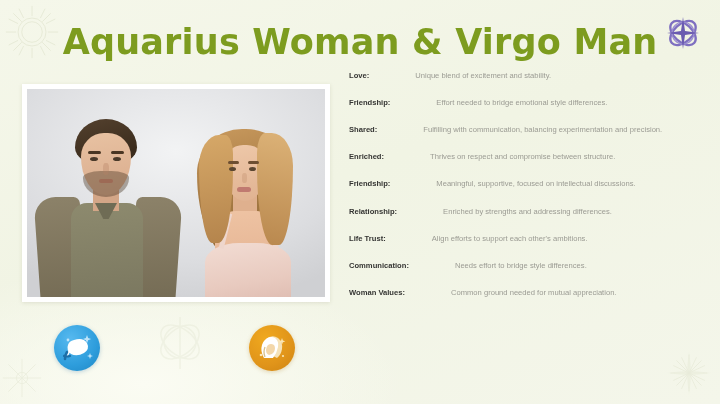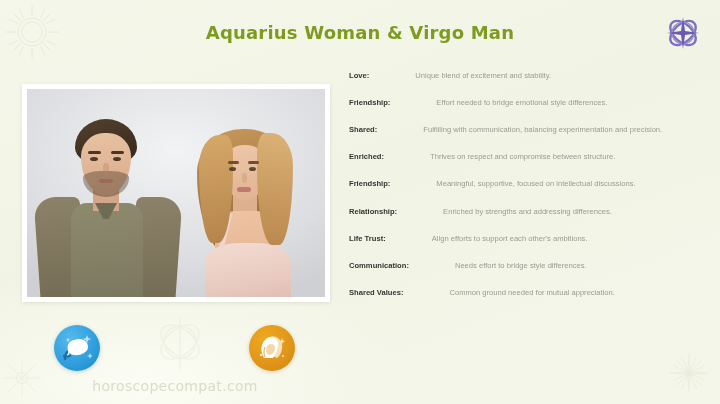--- a/index.html
+++ b/index.html
@@ -55,21 +55,21 @@
     height: 46px;
   }
 
   
   .title {
     position: absolute;
     left: 0;
     right: 0;
     top: 22px;
     text-align: center;
-    font-size: 18px;
+    font-size: 35px;
     font-weight: 700;
     letter-spacing: .2px;
     color: #7d9c1f;
     font-family: "DejaVu Sans", sans-serif;
   }
 
   
   .photo-card {
     position: absolute;
     left: 22px;
@@ -404,21 +404,21 @@
     <div class="trait-row">
       <span class="trait-label">Relationship:</span><span class="trait-text">Enriched by strengths and addressing differences.</span>
     </div>
     <div class="trait-row">
       <span class="trait-label">Life Trust:</span><span class="trait-text">Align efforts to support each other's ambitions.</span>
     </div>
     <div class="trait-row">
       <span class="trait-label">Communication:</span><span class="trait-text">Needs effort to bridge style differences.</span>
     </div>
     <div class="trait-row">
-      <span class="trait-label">Shared Values:</span><span class="trait-text">Common ground needed for mutual appreciation.</span>
+      <span class="trait-label">Woman Values:</span><span class="trait-text">Common ground needed for mutual appreciation.</span>
     </div>
   </div>
 
   <div class="sign sign-aquarius">
     <svg viewBox="0 0 46 46">
       <g fill="#ffffff">
         <path d="M20 15 q9 -3 13 3 q3 6 -3 10 q-7 4 -13 1 q-5 -4 -3 -9 q1 -4 6 -5 Z"></path>
         <path d="M17 25 q-3 2 -4 5" stroke="#ffffff" stroke-width="2.6" fill="none" stroke-linecap="round"></path>
       </g>
       <path d="M13 27 q-2 3 -2 7" stroke="#1c6fa8" stroke-width="2.6" fill="none" stroke-linecap="round"></path>
@@ -438,15 +438,14 @@
       <path d="M19 20 q3 -2 6 0 q2 3 0 7 q-2 3 -5 3 q-3 -1 -3 -5 q0 -3 2 -5 Z" fill="#f3d7aa"></path>
       <path d="M16 22 q-2 5 0 10" stroke="#d8c08a" stroke-width="1.3" fill="none"></path>
       <g fill="#fbe6b4">
         <path d="M33 13 l.9 2.4 2.4 .9 -2.4 .9 -.9 2.4 -.9 -2.4 -2.4 -.9 2.4 -.9 Z"></path>
         <circle cx="12" cy="30" r="1.3"></circle>
         <circle cx="34" cy="31" r="1.1"></circle>
       </g>
     </svg>
   </div>
 
-  <div class="website">horoscopecompat.com</div>
 
 </div>
 
 </body></html>

